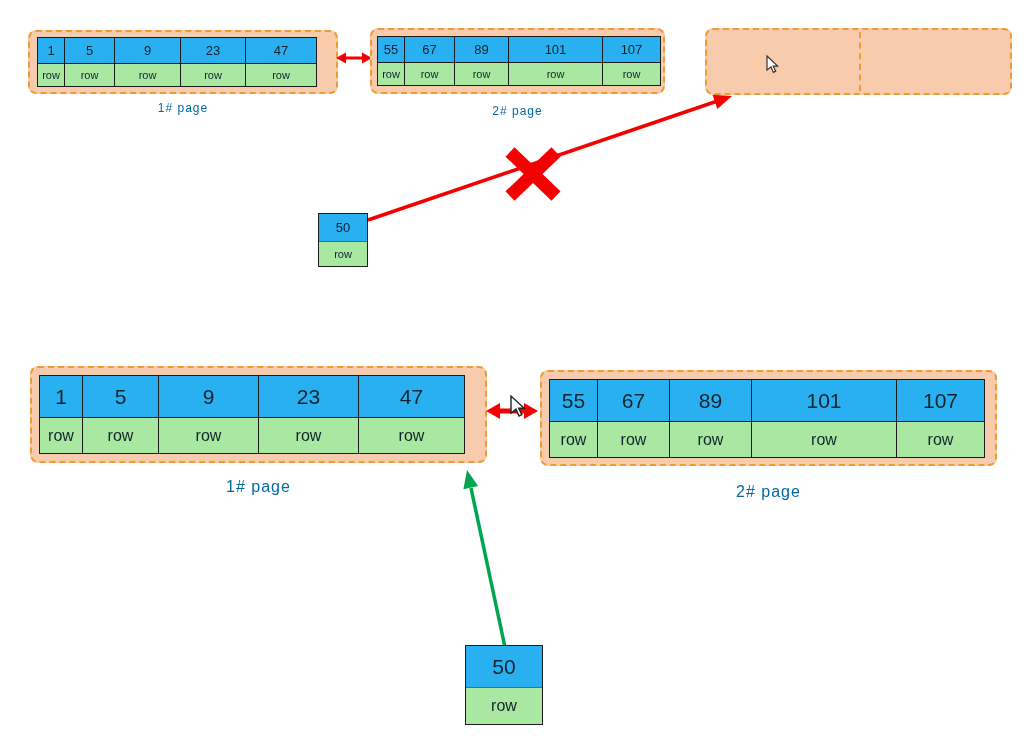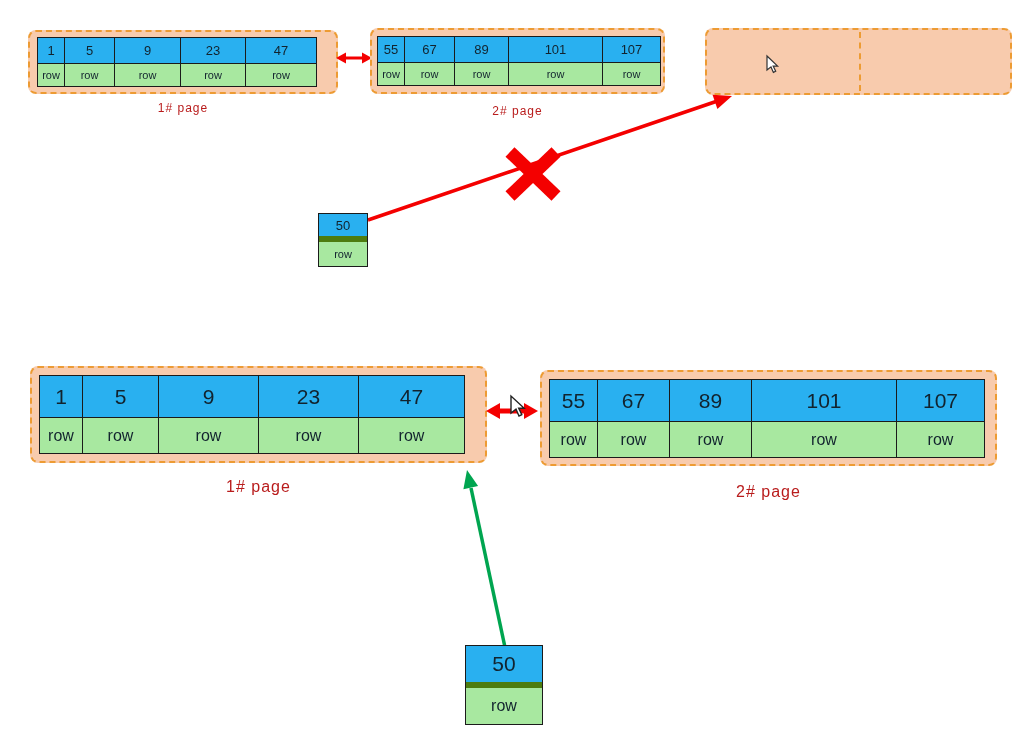--- a/index.html
+++ b/index.html
@@ -15,26 +15,26 @@
   .cell { display:flex; align-items:center; justify-content:center; border-right:1px solid #1b1b1b; color:#12232e; }
   .cell:last-child { border-right:none; }
   .key .cell { background:#29B0F0; border-bottom:1px solid #1b1b1b; }
   .rw  .cell { background:#A8E8A0; }
 
   .sm .key .cell { height:26px; font-size:13px; }
   .sm .rw  .cell { height:22px; font-size:11px; }
   .lg .key .cell { height:42px; font-size:21px; }
   .lg .rw  .cell { height:35px; font-size:16px; }
 
-  .page-label { position:absolute; text-align:center; color:#b91c1c; letter-spacing:1px; }
+  .page-label { position:absolute; text-align:center; color:#0369a1; letter-spacing:1px; }
   .page-label.sm-lbl { font-size:12px; }
   .page-label.lg-lbl { font-size:16px; }
 
   .insert-box { position:absolute; display:flex; flex-direction:column; border:1px solid #1b1b1b; }
-  .insert-key { background:#29B0F0; display:flex; align-items:center; justify-content:center; border-bottom:6px solid #4d7c0f; color:#12232e; }
+  .insert-key { background:#29B0F0; display:flex; align-items:center; justify-content:center; border-bottom:1px solid #4d7c0f; color:#12232e; }
   .insert-row { background:#A8E8A0; display:flex; align-items:center; justify-content:center; color:#12232e; }
   .ibx-sm .insert-key { height:28px; font-size:13px; }
   .ibx-sm .insert-row { height:24px; font-size:11px; }
   .ibx-lg .insert-key { height:42px; font-size:21px; }
   .ibx-lg .insert-row { height:36px; font-size:16px; }
 
   .answer { position:absolute; left:22px; top:295px; font-size:19px; color:#1c1c1c; white-space:nowrap; }
   .answer .code { font-family:"DejaVu Sans Mono","Liberation Mono",monospace; }
 
   svg.abs { position:absolute; overflow:visible; }

